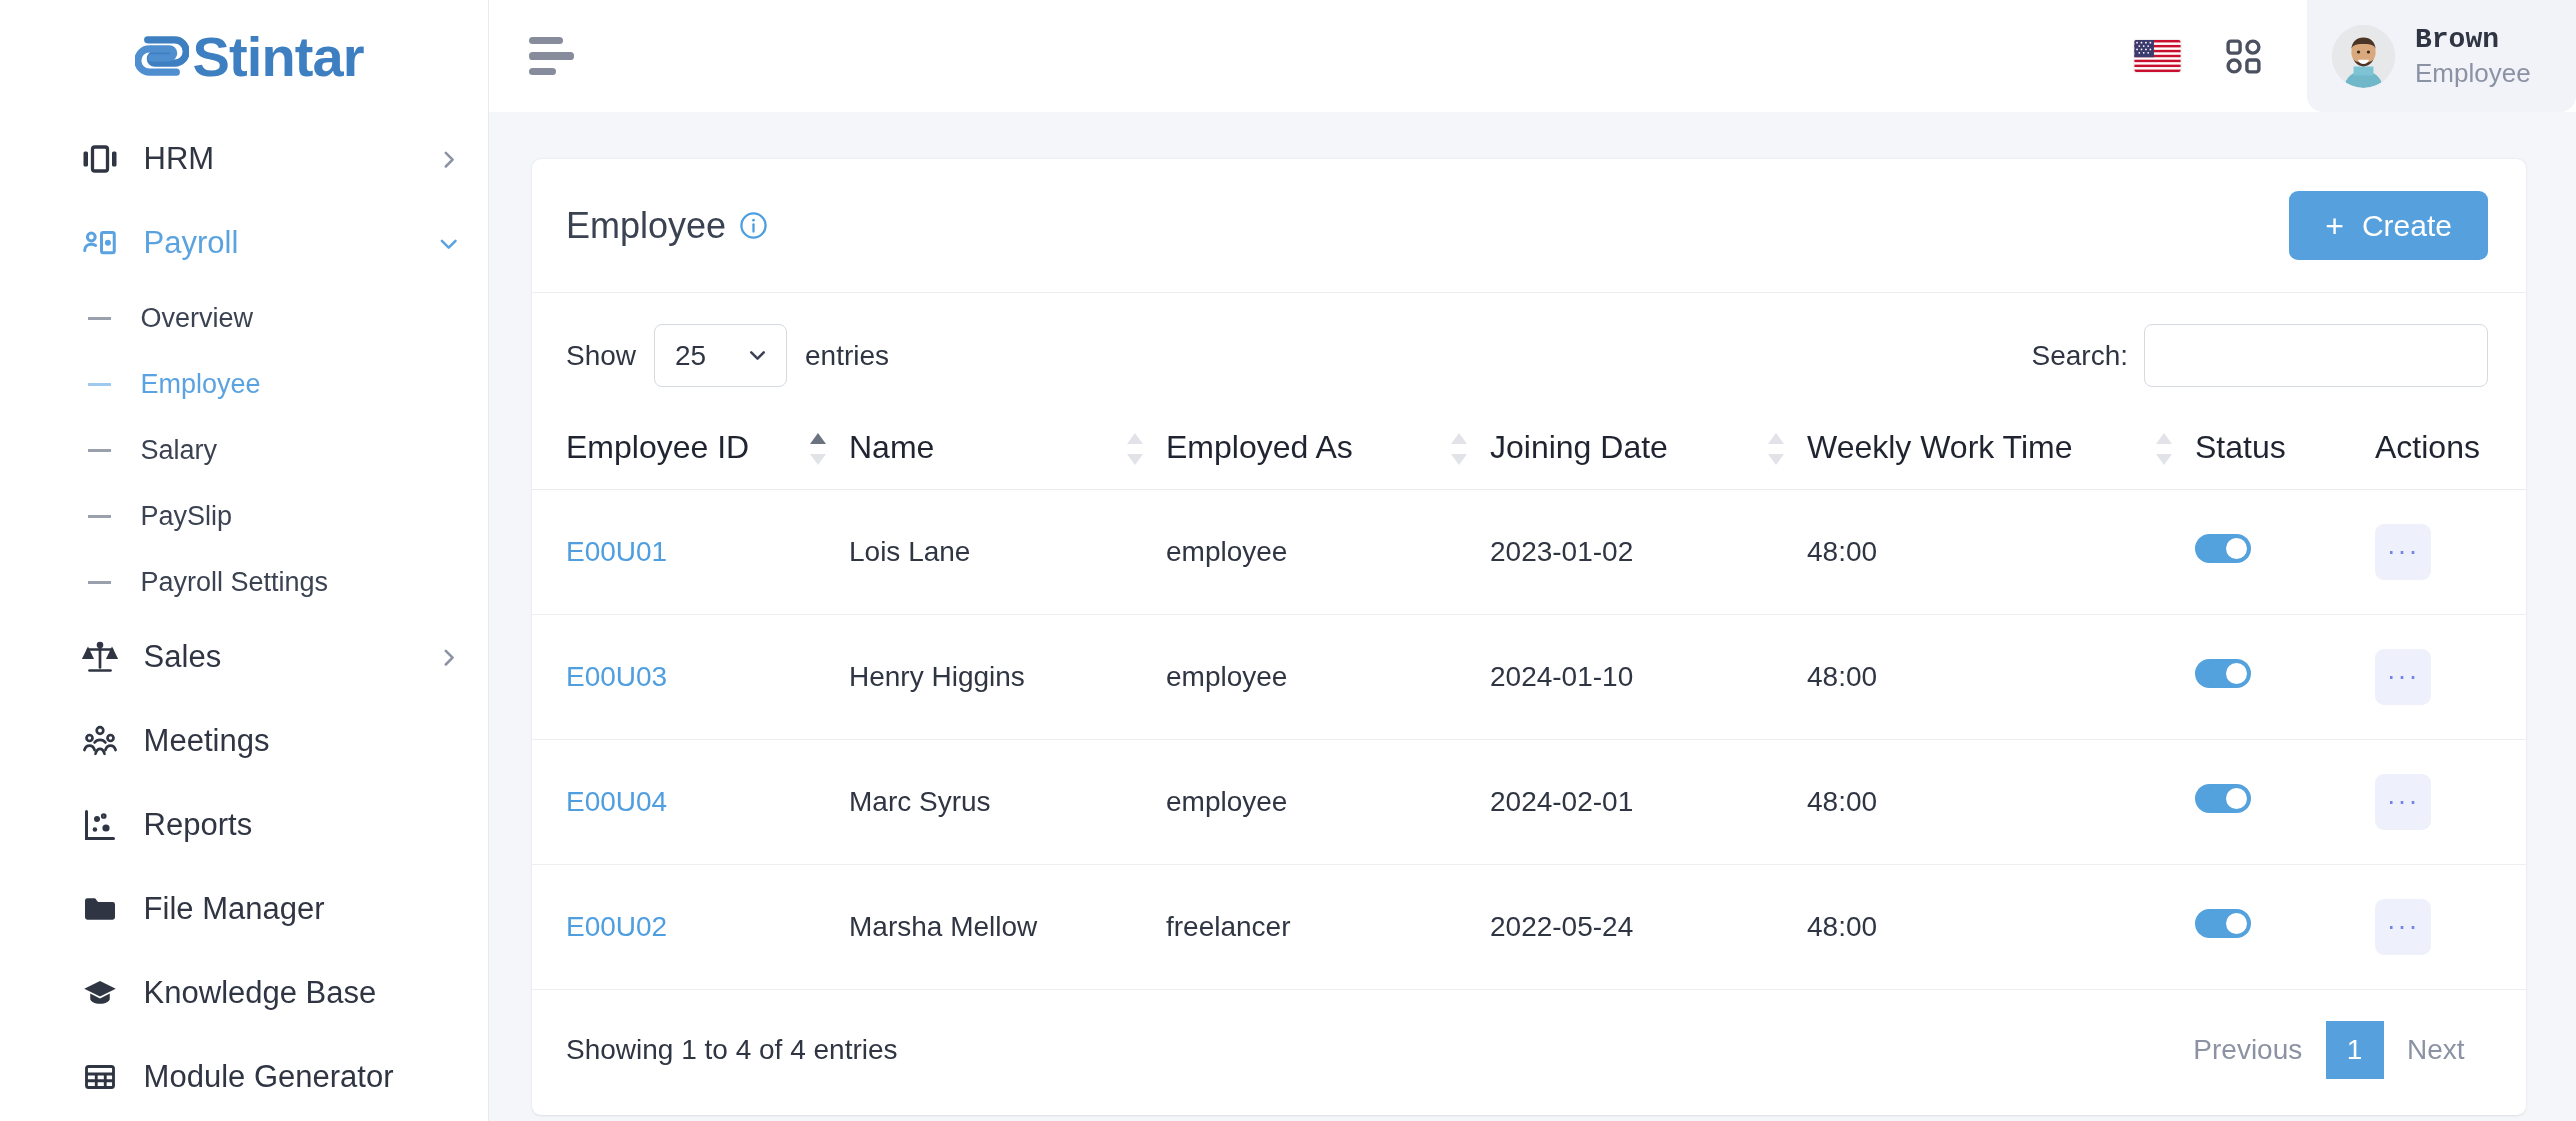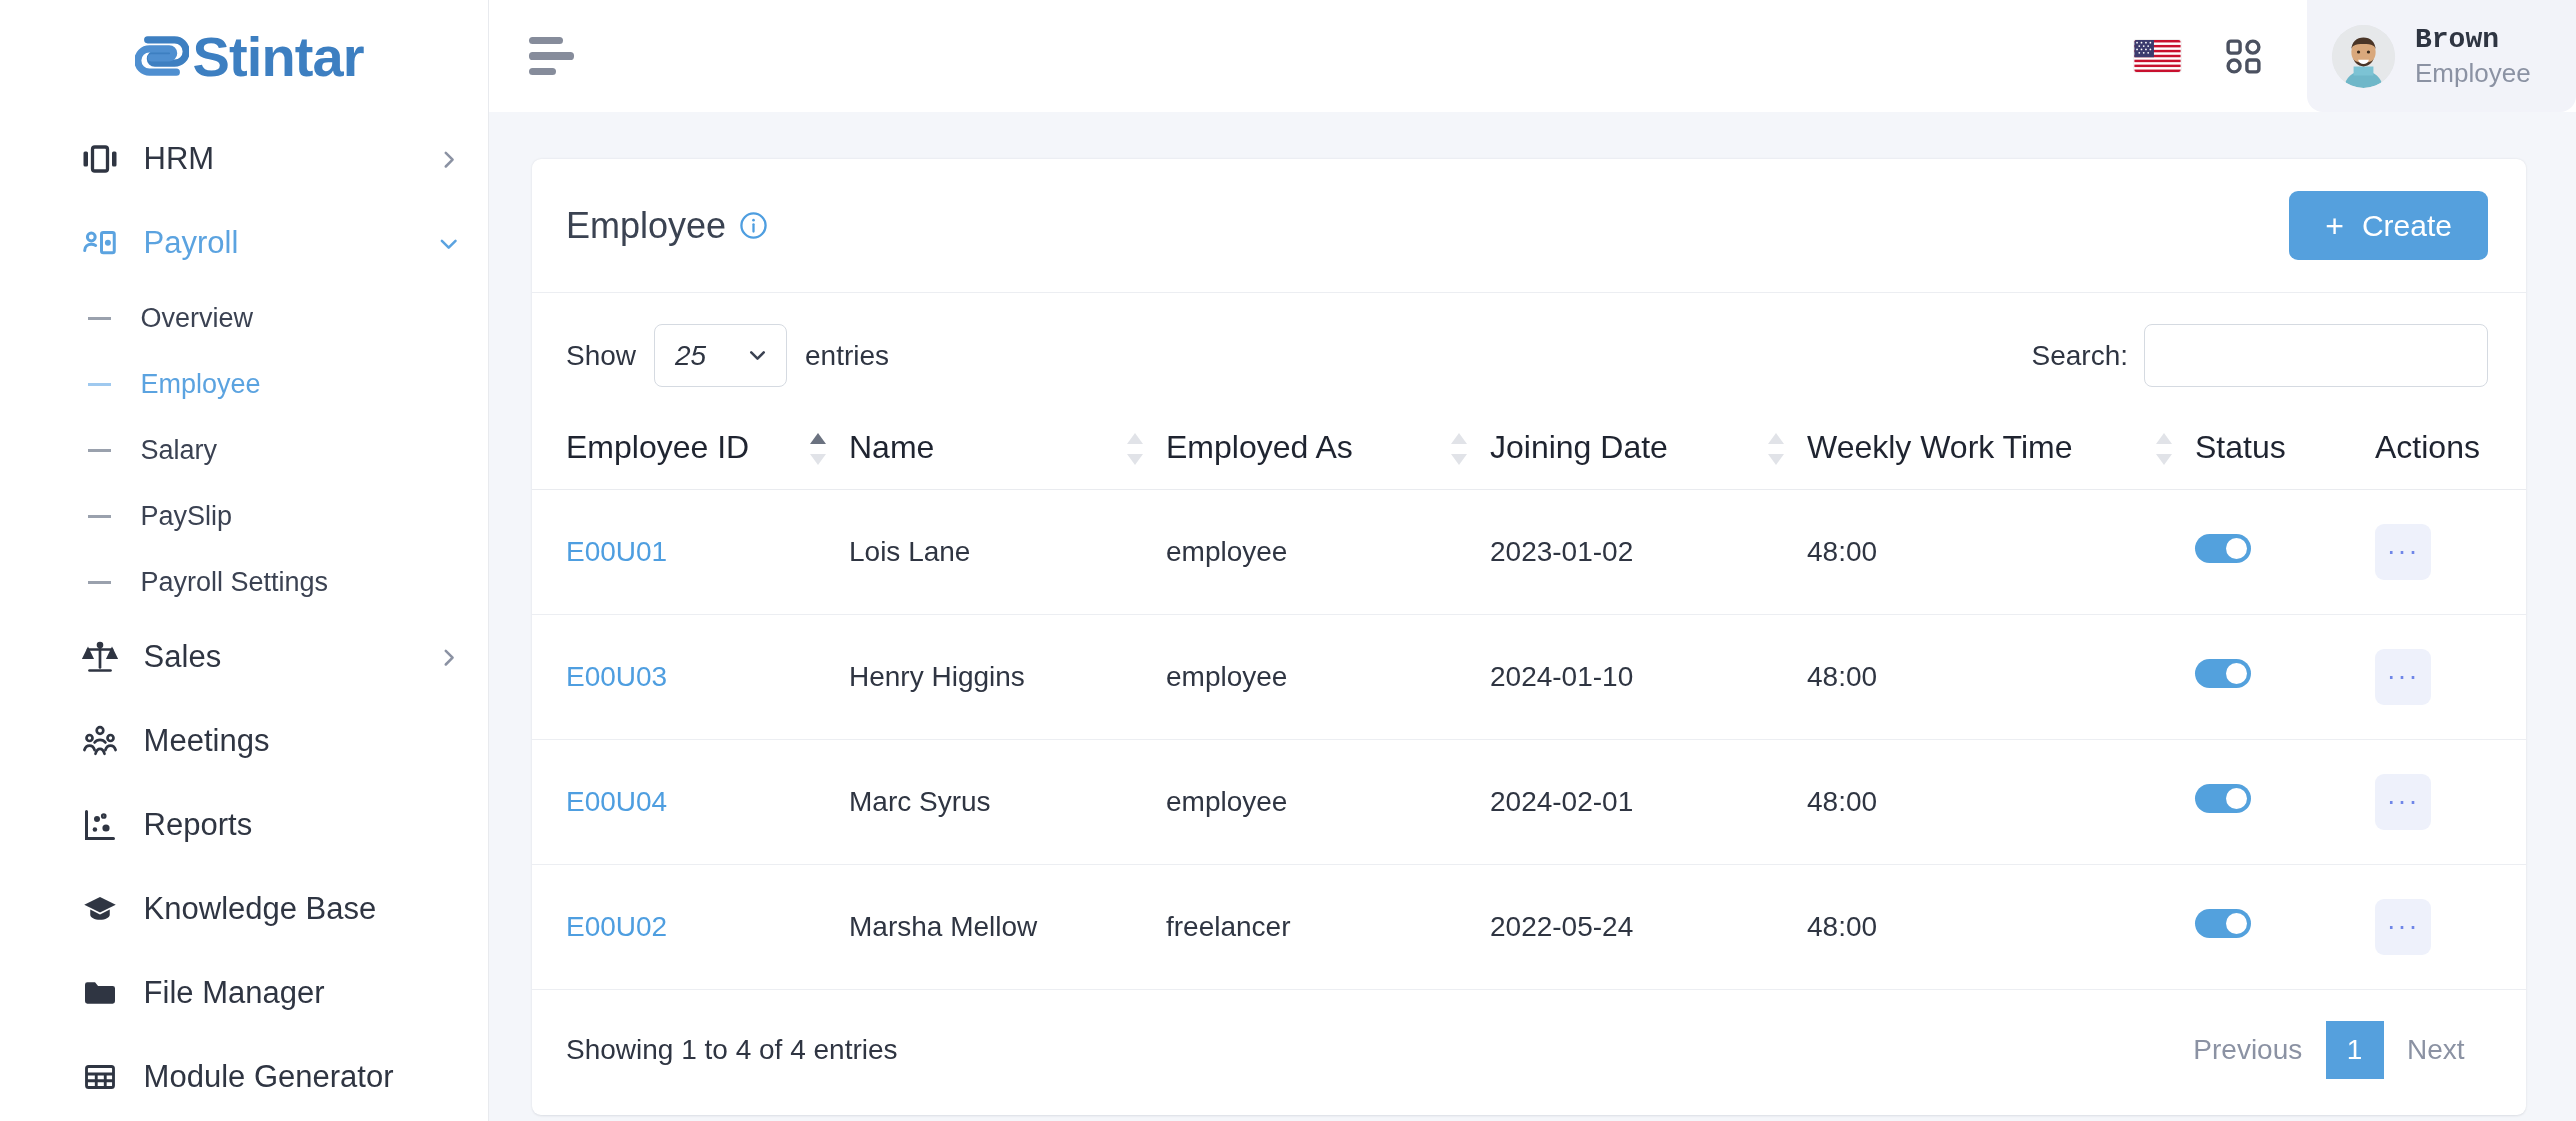--- a/index.html
+++ b/index.html
@@ -138,21 +138,21 @@
   .table-tools {
     display:flex; align-items:center;
     padding: 31px 38px 21.6px 34px;
   }
   .show-group { display:flex; align-items:center; gap: 18px; }
   .show-label, .entries-label { font-size: 28px; color: #2f3542; }
   .length-select {
     height: 63px; min-width: 133px;
     border: 0.9px solid #d5dae1; border-radius: 8px;
     background: #fff; display:flex; align-items:center; justify-content: space-between;
-    padding: 0 16px 0 20px; gap: 18px; cursor: pointer; font-style: italic;
+    padding: 0 16px 0 20px; gap: 18px; cursor: pointer;
   }
   .length-value { font-size: 28px; color: #2f3542; }
   .length-caret svg { width: 25px; height: 25px; display:block; }
 
   .search-group { margin-left:auto; display:flex; align-items:center; gap: 16px; }
   .search-label { font-size: 28px; color: #2f3542; }
   .search-input {
     width: 344px; height: 63px;
     border: 0.9px solid #d5dae1; border-radius: 8px;
     background: #fff; padding: 0 16px; font-size: 27px;
@@ -339,34 +339,34 @@
             <circle cx="8.6" cy="15" r="1.5" fill="#2f3542" stroke="none"></circle>
             <circle cx="14.5" cy="6" r="1.1" fill="none" stroke="#2f3542" stroke-width="1.6"></circle>
           </svg>
         </span>
         <span class="nav-label">Reports</span>
       </div>
 
       <div class="nav-item">
         <span class="nav-icon">
           <svg viewBox="0 0 24 24" fill="#2f3542">
+            <path d="M2 6.5a1.6 1.6 0 0 1 1.6-1.6h5.1l2 2.4h9.7A1.6 1.6 0 0 1 22 8.9v8.6a1.6 1.6 0 0 1-1.6 1.6H3.6A1.6 1.6 0 0 1 2 17.5z"></path>
+          </svg>
+        </span>
+        <span class="nav-label">File Manager</span>
+      </div>
+
+      <div class="nav-item">
+        <span class="nav-icon">
+          <svg viewBox="0 0 24 24" fill="#2f3542">
             <path d="M12 4 1.5 9.2 12 14.4 22.5 9.2z"></path>
             <path d="M5.5 12.4v3.4c0 1.9 2.9 3.4 6.5 3.4s6.5-1.5 6.5-3.4v-3.4L12 15.6z"></path>
           </svg>
         </span>
         <span class="nav-label">Knowledge Base</span>
-      </div>
-
-      <div class="nav-item">
-        <span class="nav-icon">
-          <svg viewBox="0 0 24 24" fill="#2f3542">
-            <path d="M2 6.5a1.6 1.6 0 0 1 1.6-1.6h5.1l2 2.4h9.7A1.6 1.6 0 0 1 22 8.9v8.6a1.6 1.6 0 0 1-1.6 1.6H3.6A1.6 1.6 0 0 1 2 17.5z"></path>
-          </svg>
-        </span>
-        <span class="nav-label">File Manager</span>
       </div>
 
       <div class="nav-item">
         <span class="nav-icon">
           <svg viewBox="0 0 24 24" fill="none" stroke="#2f3542" stroke-width="1.9">
             <rect x="3" y="5" width="18" height="14" rx="1.4"></rect>
             <path d="M3 10h18M3 14.5h18M9.5 10v9M15.5 10v9"></path>
           </svg>
         </span>
         <span class="nav-label">Module Generator</span>

